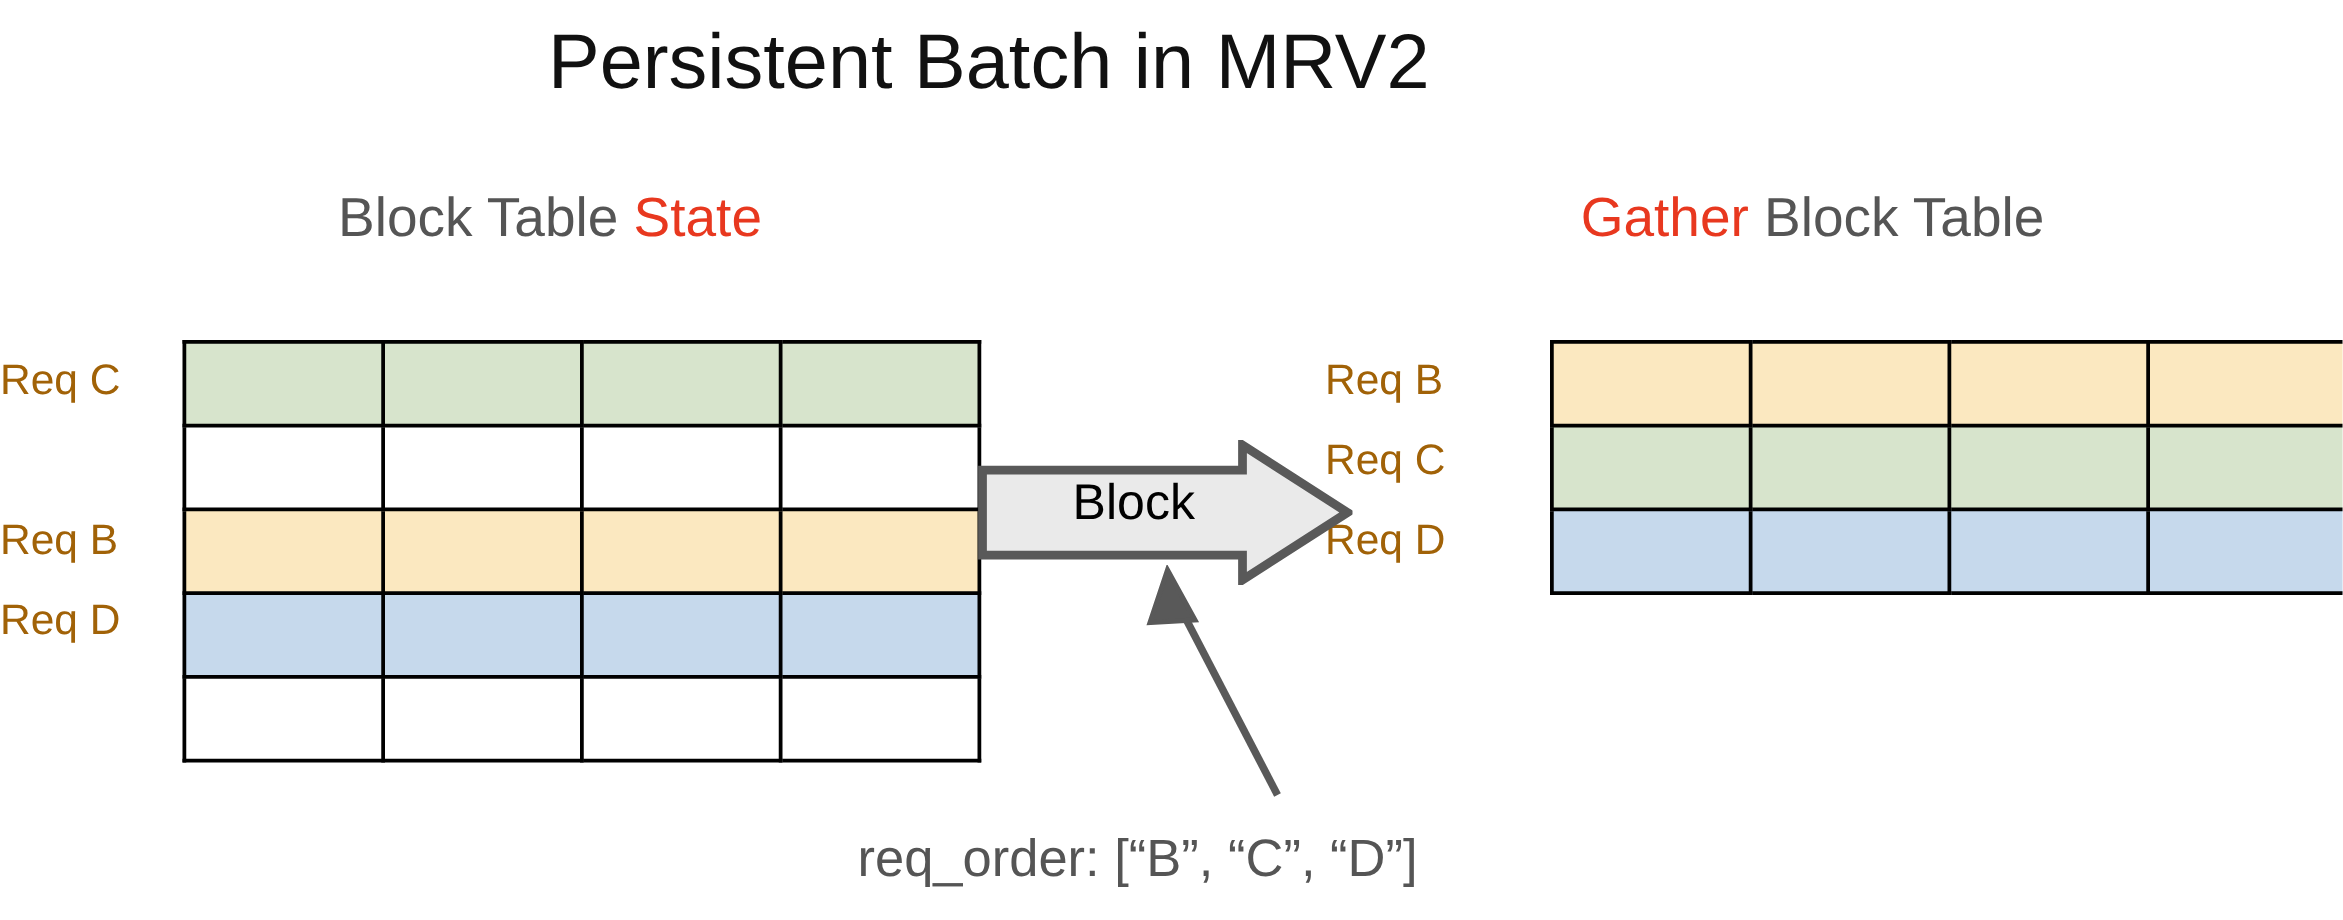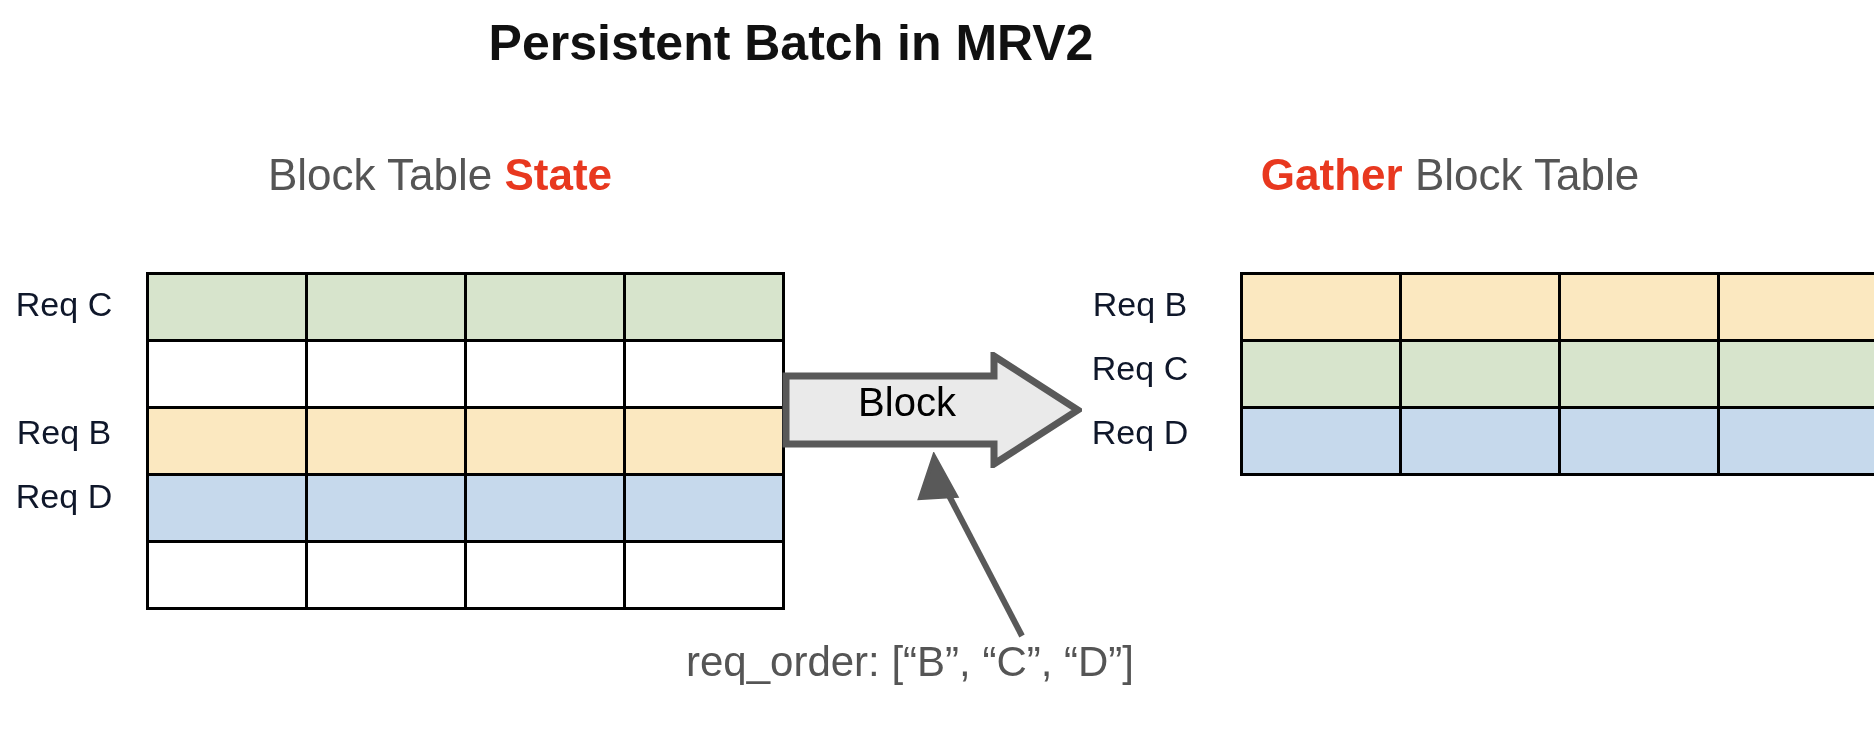--- a/index.html
+++ b/index.html
@@ -16,40 +16,40 @@
     color: #000000;
   }
 
   
   #slide-title {
     position: absolute;
     left: 0;
     top: 14px;
     width: 1582px;
     text-align: center;
-    font-size: 50px;
-    font-weight: 700;
+    font-size: 62px;
+    font-weight: 400;
     color: #111111;
     letter-spacing: 0px;
     white-space: nowrap;
   }
 
   
   .section-heading {
     position: absolute;
     font-size: 44px;
     font-weight: 400;
     color: #555555;
     white-space: nowrap;
   }
   #left-heading  { left: 120px;  top: 150px; width: 640px; text-align: center; }
   #right-heading { left: 1020px; top: 150px; width: 860px; text-align: center; }
   .heading-accent {
     color: #E8381F;
-    font-weight: bold;
+    font-weight: normal;
   }
 
   
   .block-table {
     position: absolute;
     border-collapse: collapse;
     table-layout: fixed;
   }
   .block-table td {
     border: 3px solid #000000;
@@ -59,23 +59,23 @@
   #left-table  { left: 146px;  top: 272px; width: 626px; }
   #left-table td  { height: 64px; width: 156px; }
 
   #right-table { left: 1240px; top: 272px; width: 626px; }
   #right-table td { height: 64px; width: 156px; }
 
   
   .row-label {
     position: absolute;
     font-size: 34px;
-    color: #0f172a;
-    white-space: nowrap;
-    text-align: center;
+    color: #a16207;
+    white-space: nowrap;
+    text-align: left;
   }
   .left-label  { left: 0px;   width: 128px; }
   .right-label { left: 1060px; width: 160px; }
 
   
   #gather-arrow {
     position: absolute;
     left: 782px;
     top: 352px;
     width: 300px;
@@ -98,21 +98,21 @@
     left: 910px;
     top: 452px;
     width: 130px;
     height: 190px;
   }
 
   
   #req-order-caption {
     position: absolute;
     left: 560px;
-    top: 638px;
+    top: 663px;
     width: 700px;
     text-align: center;
     font-size: 42px;
     color: #555555;
     white-space: nowrap;
   }
 </style>
 </head>
 <body>
 

